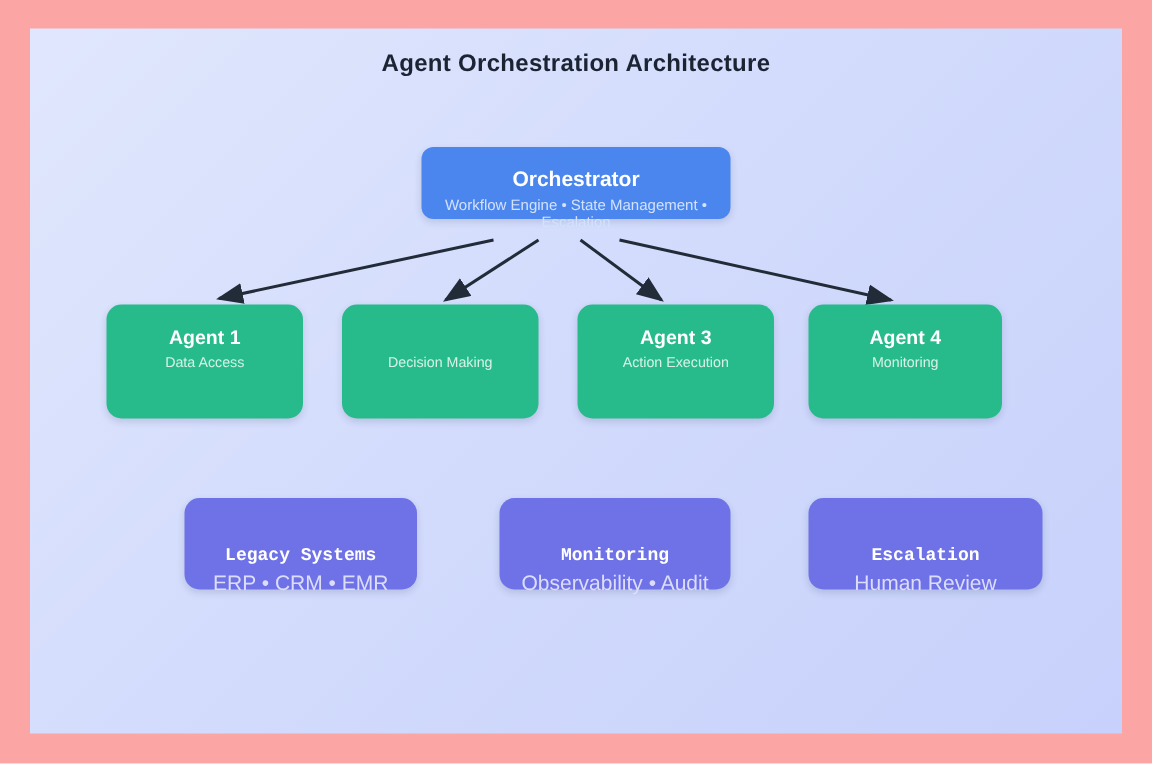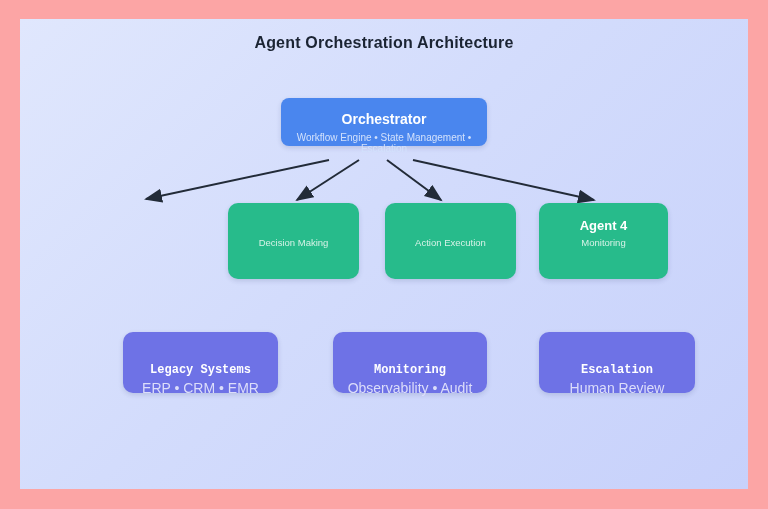--- a/index.html
+++ b/index.html
@@ -124,26 +124,31 @@
     <line x1="359" y1="160" x2="297" y2="200" marker-end="url(#arrowhead)"></line>
     <line x1="387" y1="160" x2="441" y2="200" marker-end="url(#arrowhead)"></line>
     <line x1="413" y1="160" x2="594" y2="200" marker-end="url(#arrowhead)"></line>
   </svg>
 
   <div class="node orchestrator">
     <div class="node-title">Orchestrator</div>
     <div class="node-subtitle">Workflow Engine • State Management • Escalation</div>
   </div>
 
+  <div class="node agent agent-1">
+    <div class="node-title">Agent 1</div>
+    <div class="node-subtitle">Data Access</div>
+  </div>
 
   <div class="node agent agent-2">
     <div class="node-subtitle">Decision Making</div>
   </div>
 
   <div class="node agent agent-3">
+    <div class="node-title">Agent 3</div>
     <div class="node-subtitle">Action Execution</div>
   </div>
 
   <div class="node agent agent-4">
     <div class="node-title">Agent 4</div>
     <div class="node-subtitle">Monitoring</div>
   </div>
 
   <div class="node subsystem subsystem-legacy">
     <div class="node-title">Legacy Systems</div>

